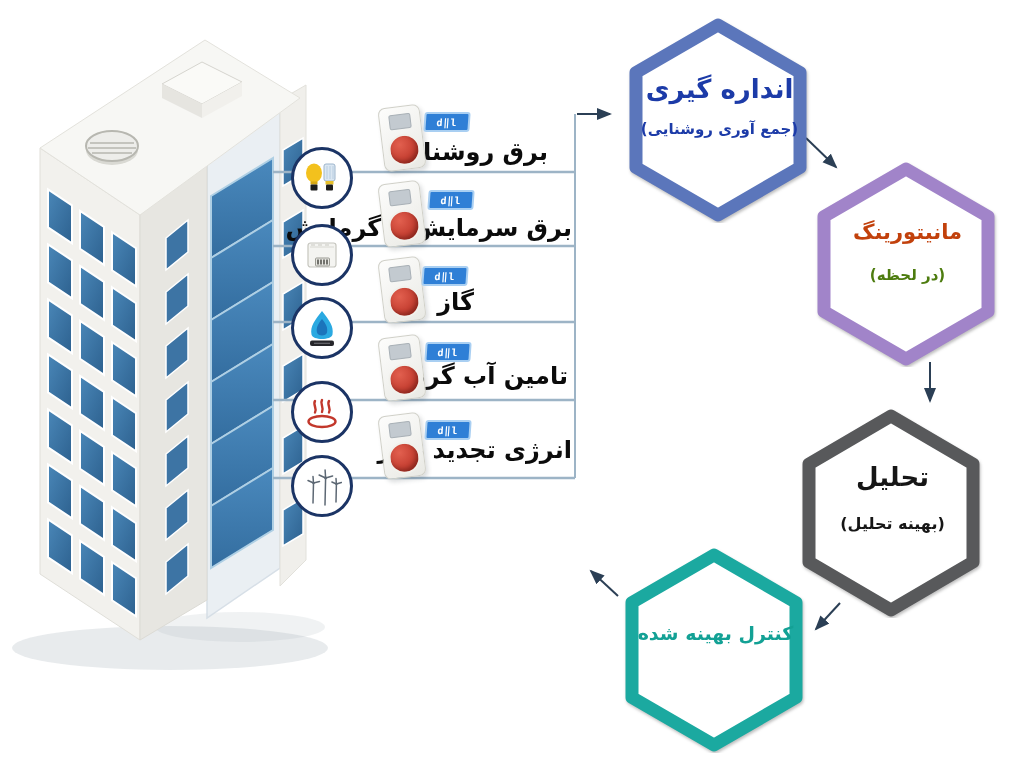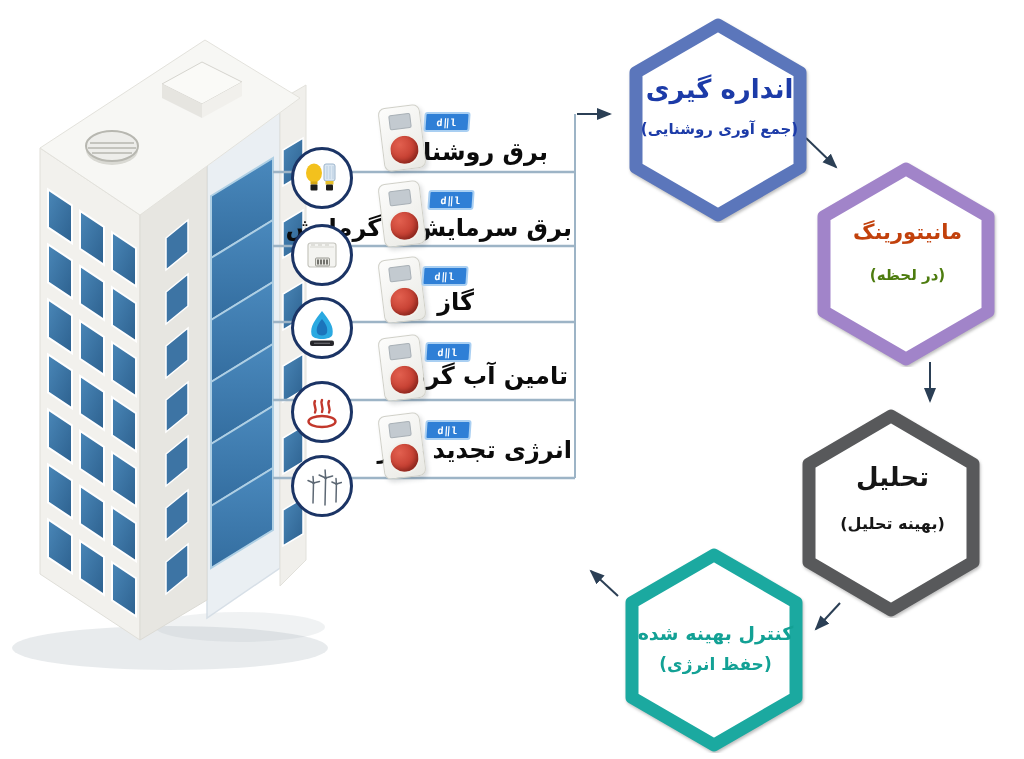--- a/index.html
+++ b/index.html
@@ -265,16 +265,15 @@
     </svg>
     <div class="hex-title" style="top: 54px; font-size: 26px; color: rgb(22, 22, 22);">تحلیل</div>
     <div class="hex-sub" style="top: 106px; font-size: 16px; color: rgb(22, 22, 22);">(بهینه تحلیل)</div>
   </div>
 
   <div class="hex" style="left:618px;top:548px">
     <svg width="195" height="205" viewBox="0 0 195 205">
       <polygon points="96,7 178,54.5 178,149.5 96,197 14,149.5 14,54.5" stroke-width="13" stroke="#1ba9a0"></polygon>
     </svg>
     <div class="hex-title" style="top: 66px; font-size: 19px; color: rgb(19, 161, 149); margin-top: 8px;">کنترل بهینه شده</div>
-    <div class="hex-sub" style="top: 106px; font-size: 17px; color: rgb(19, 161, 149);">(حفظ انرژی)</div>
   </div>
 
 </div>
 
 </body></html>

